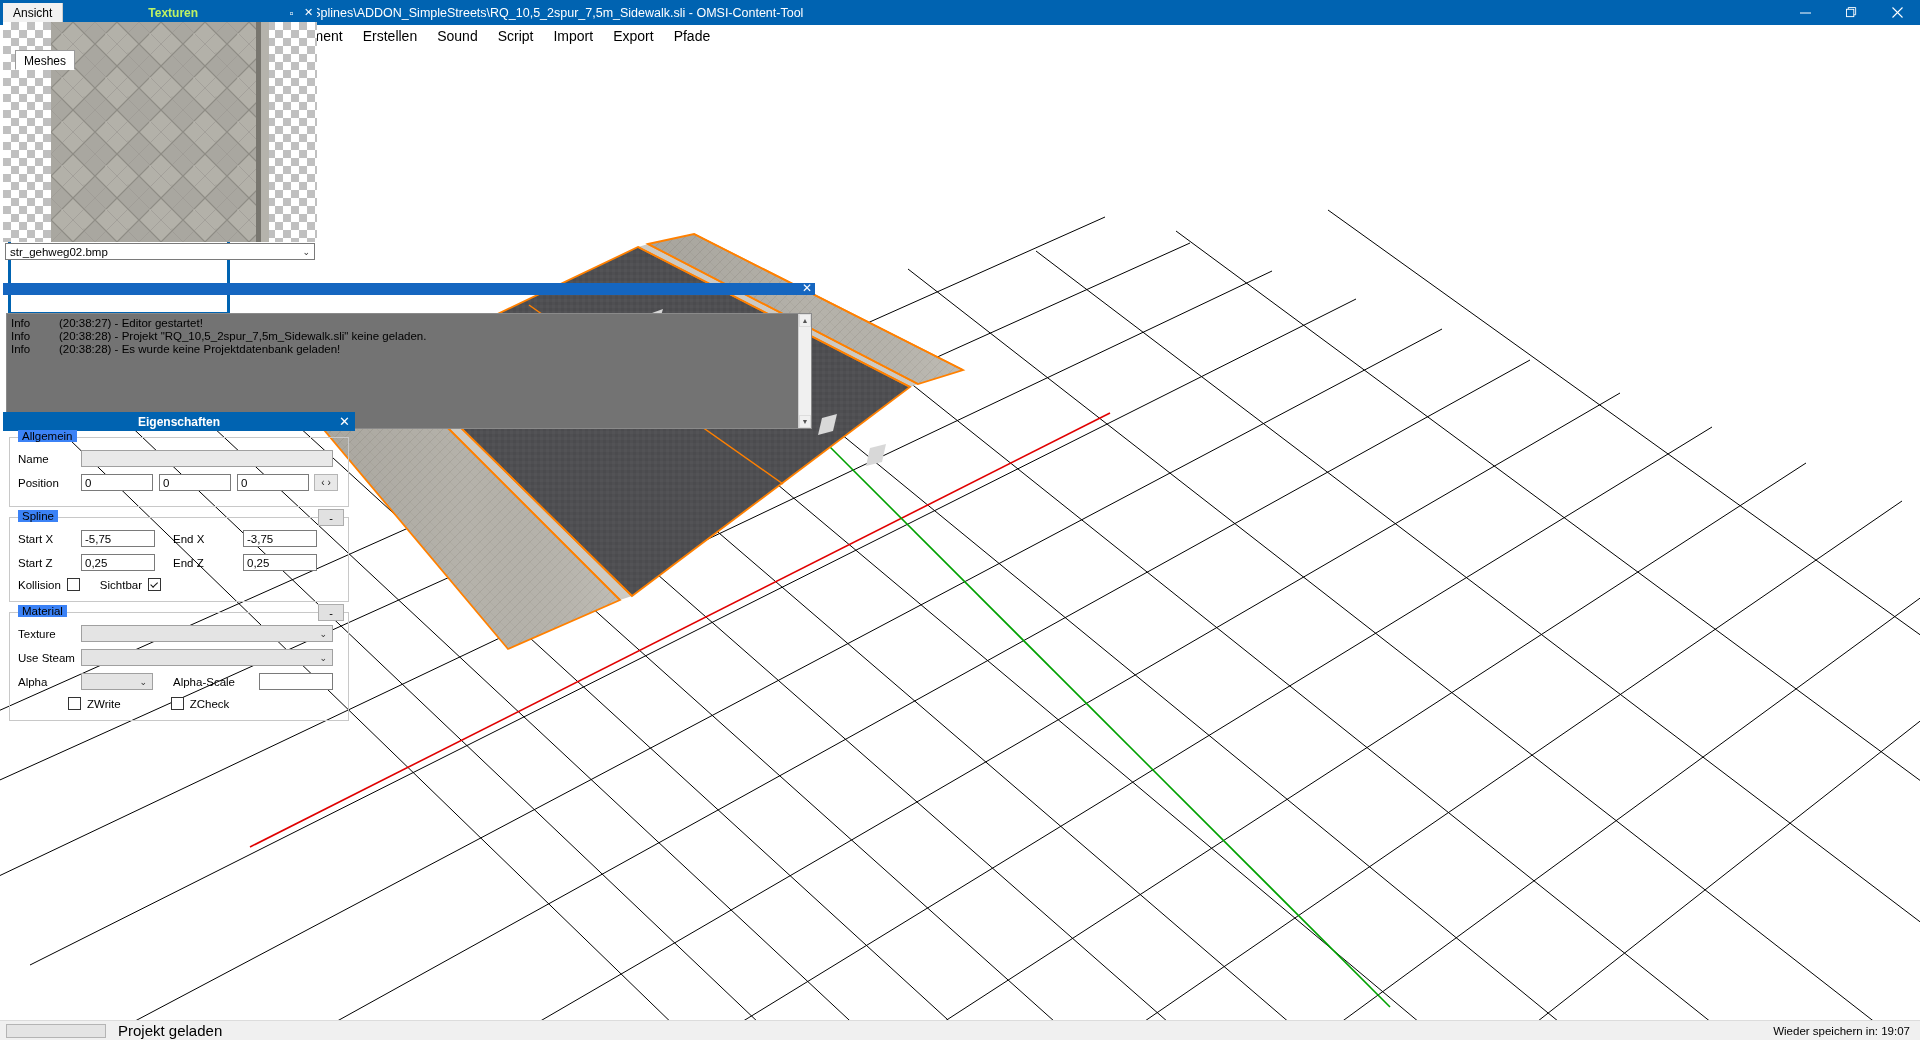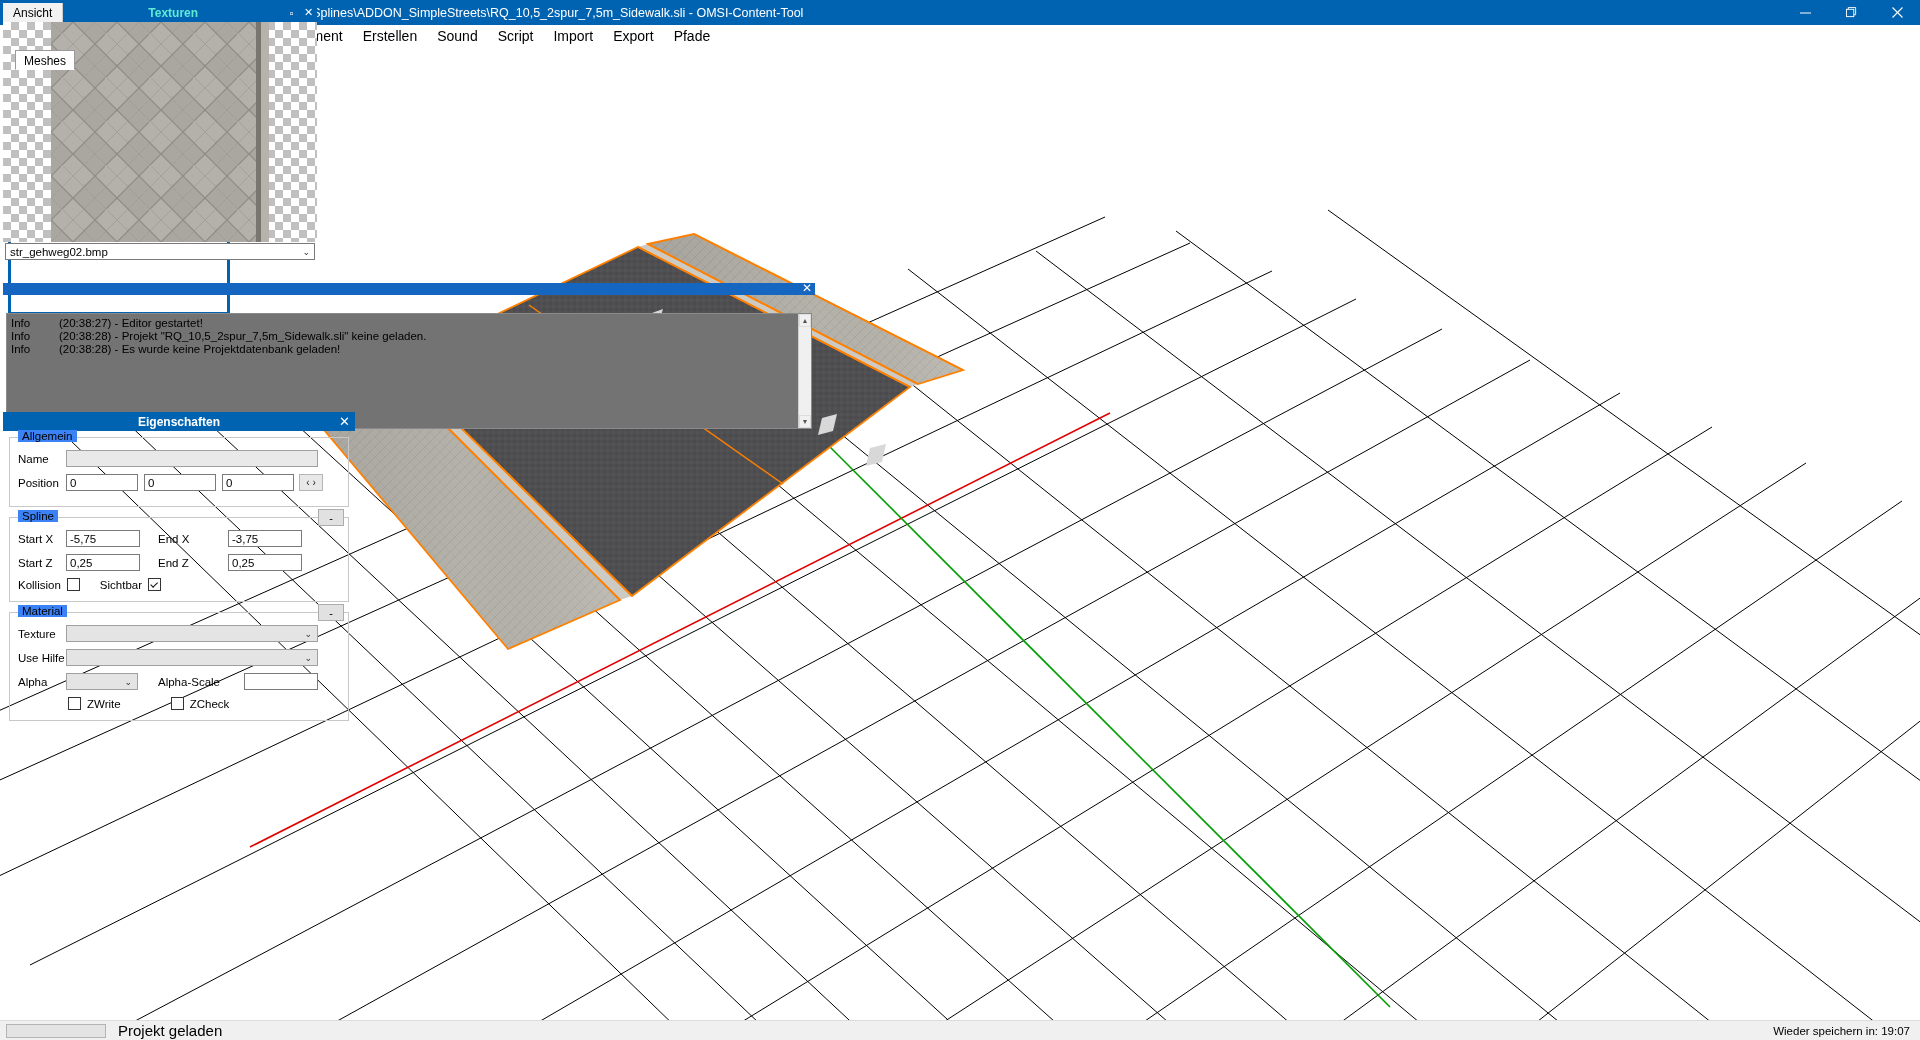--- a/index.html
+++ b/index.html
@@ -144,21 +144,21 @@
     position: relative; align-items: stretch;
   }
   #texturen-head .side-tab {
     background: #f2f2f2; color: #000;
     font-size: 12px;
     padding: 0 10px;
     display: flex; align-items: center;
     border-right: 1px solid #ccc;
   }
   #texturen-head .head-title {
-    flex: 1; color: #5eead4; font-size: 12px; font-weight: bold;
+    flex: 1; color: #bef264; font-size: 12px; font-weight: bold;
     display: flex; align-items: center; justify-content: center;
   }
   #texturen-head .hbtn {
     width: 17px; display: flex; align-items: center; justify-content: center;
     color: #fff; font-size: 11px;
   }
   #tex-preview {
     height: 220px;
     position: relative;
     background-image:
@@ -278,21 +278,21 @@
     font-size: 11.5px; color: #000;
   }
   .grp > .grp-btn {
     position: absolute; top: -9px; right: 4px;
     width: 26px; height: 17px;
     background: #e1e1e1; border: 1px solid #adadad;
     font-size: 11px; color: #000;
     display: flex; align-items: center; justify-content: center;
   }
   .frow { display: flex; align-items: center; margin-bottom: 7px; }
-  .flabel { font-size: 11.5px; width: 48px; flex: none; }
+  .flabel { font-size: 11.5px; width: 63px; flex: none; }
   .finput {
     height: 17px; border: 1px solid #7a7a7a;
     background: #ffffff; font-size: 11.5px;
     padding: 0 3px; display: flex; align-items: center;
   }
   .finput.readonly { background: #e9e9e9; border-color: #a0a0a0; }
   .fselect {
     height: 17px; border: 1px solid #a0a0a0;
     background: #e4e4e4; font-size: 11.5px;
     padding: 0 3px; display: flex; align-items: center;
@@ -646,21 +646,21 @@
         <span class="grp-label">Material</span>
         <span class="grp-btn">-</span>
         <div class="frow">
           <span class="flabel">Texture</span>
           <span class="fselect" style="width:252px">
             <span></span>
             <span class="caret">⌄</span>
           </span>
         </div>
         <div class="frow">
-          <span class="flabel">Use Hilfe</span>
+          <span class="flabel">Use Steam</span>
           <span class="fselect" style="width:252px">
             <span></span>
             <span class="caret">⌄</span>
           </span>
         </div>
         <div class="frow">
           <span class="flabel">Alpha</span>
           <span class="fselect" style="width:72px">
             <span></span>
             <span class="caret">⌄</span>

